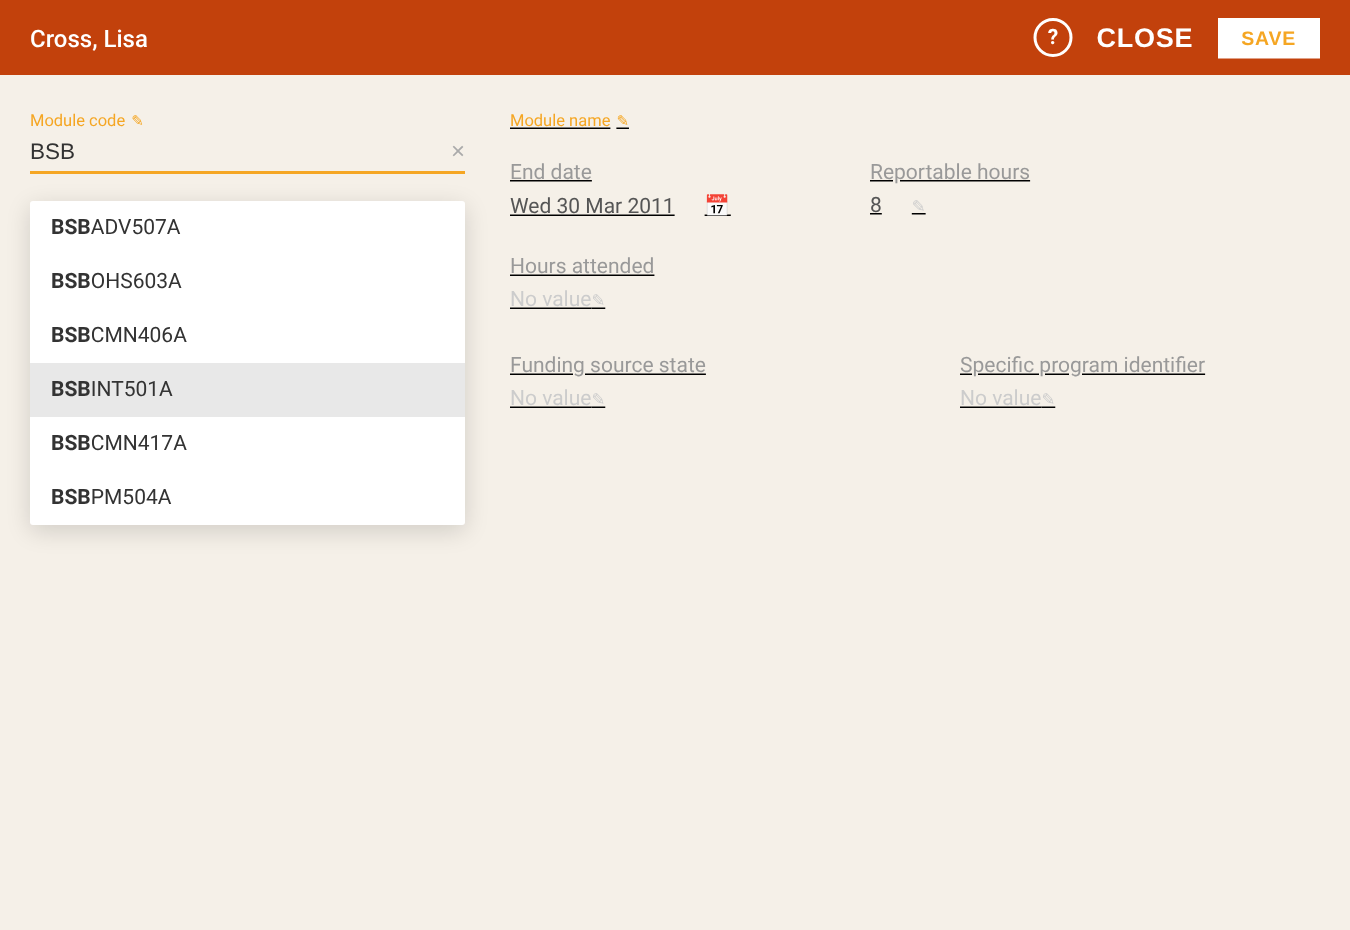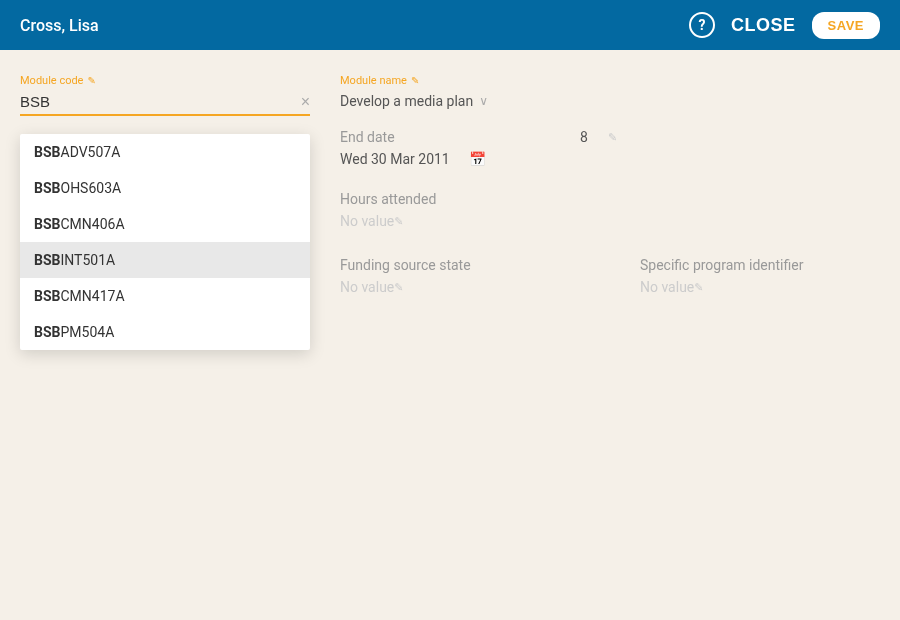--- a/index.html
+++ b/index.html
@@ -6,21 +6,21 @@
     body {
       font-family: -apple-system, BlinkMacSystemFont, 'Segoe UI', Roboto, sans-serif;
       background: #f5f0e8;
       width: 900px;
       height: 620px;
       overflow: hidden;
     }
 
     
     .header {
-      background: #0369a1;
+      background: #c2410c;
       height: 50px;
       display: flex;
       align-items: center;
       justify-content: space-between;
       padding: 0 20px;
     }
     .header-title {
       color: white;
       font-size: 16px;
       font-weight: 500;
@@ -54,21 +54,21 @@
       letter-spacing: 0.5px;
     }
     .save-btn {
       background: white;
       color: #f5a623;
       border: none;
       padding: 6px 16px;
       font-size: 13px;
       font-weight: 600;
       cursor: pointer;
-      border-radius: 12px;
+      border-radius: 0;
       letter-spacing: 0.5px;
     }
 
     
     .module-code-section {
       position: relative;
       width: 290px;
       margin-bottom: 0;
     }
     .field-label {
@@ -219,20 +219,21 @@
 
     .left-panel {
       width: 290px;
       flex-shrink: 0;
       position: relative;
     }
 
     .right-panel {
       flex: 1;
       padding-left: 30px;
+      text-decoration: underline;
     }
   </style>
 </head>
 <body>
 
 <div class="header">
   <span class="header-title">Cross, Lisa</span>
   <div class="header-actions">
     <div class="help-icon">?</div>
     <button class="close-btn">CLOSE</button>
@@ -282,37 +283,36 @@
     </div>
   </div>
 
   <div class="right-panel">
 
     <div class="field-group" style="margin-bottom: 20px;">
       <div class="field-label">
         <span>Module name</span>
         <span class="edit-icon-small">✎</span>
       </div>
-      <div class="module-name-value">
-        <span>Develop a media plan</span>
-        <span class="chevron-icon">∨</span>
-      </div>
     </div>
 
     <div class="top-right-fields">
       <div class="field-group">
         <div class="field-label-gray">
           <span>End date</span>
         </div>
         <div class="field-value">
           <span>Wed 30 Mar 2011</span>
           <span class="date-icon">📅</span>
         </div>
       </div>
       <div class="field-group">
+        <div class="field-label-gray">
+          <span>Reportable hours</span>
+        </div>
         <div class="field-value">
           <span>8</span>
           <span class="edit-pencil">✎</span>
         </div>
       </div>
     </div>
 
     <div style="margin-bottom: 20px;">
       <div class="field-label-gray">
         <span>Hours attended</span>

